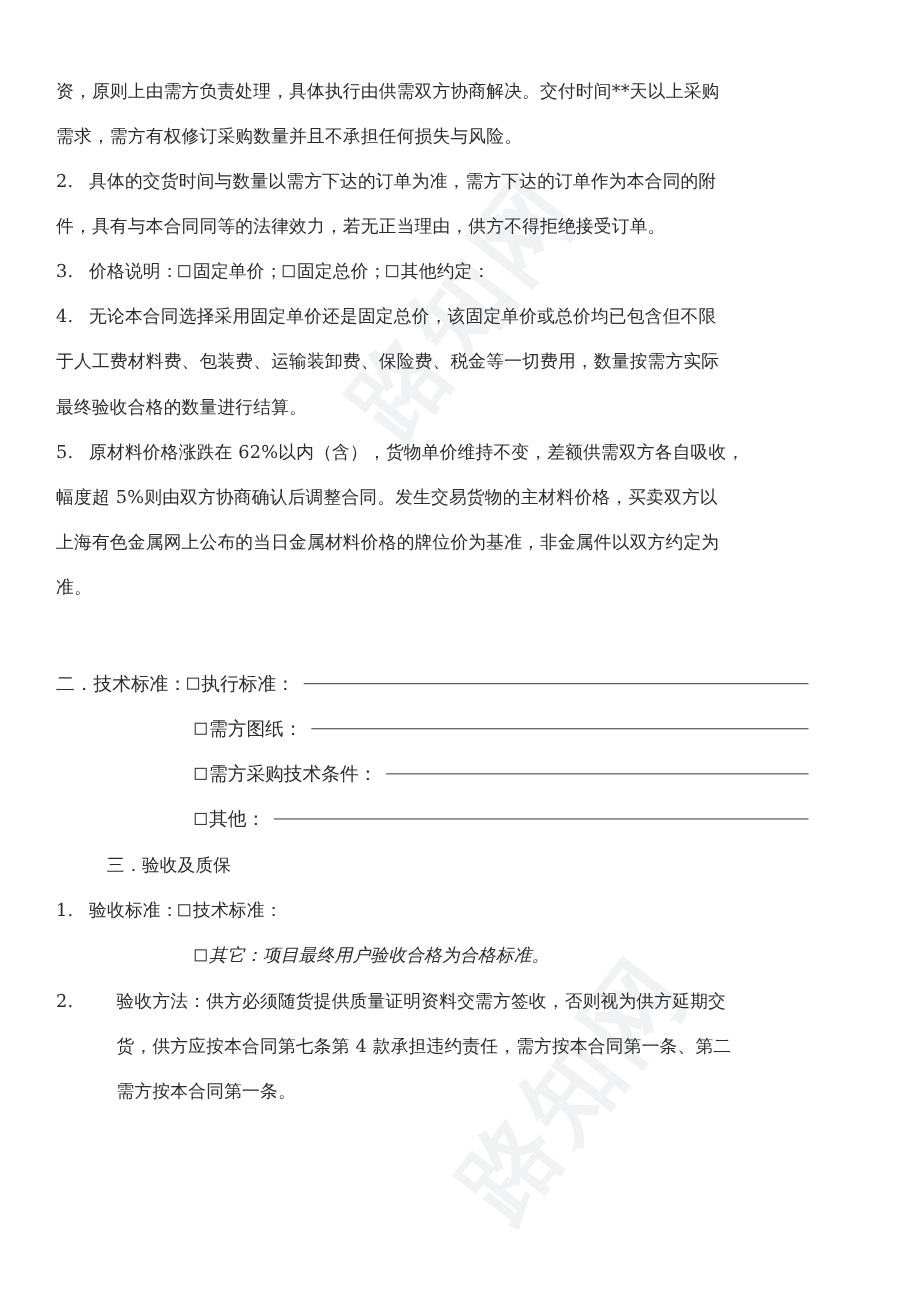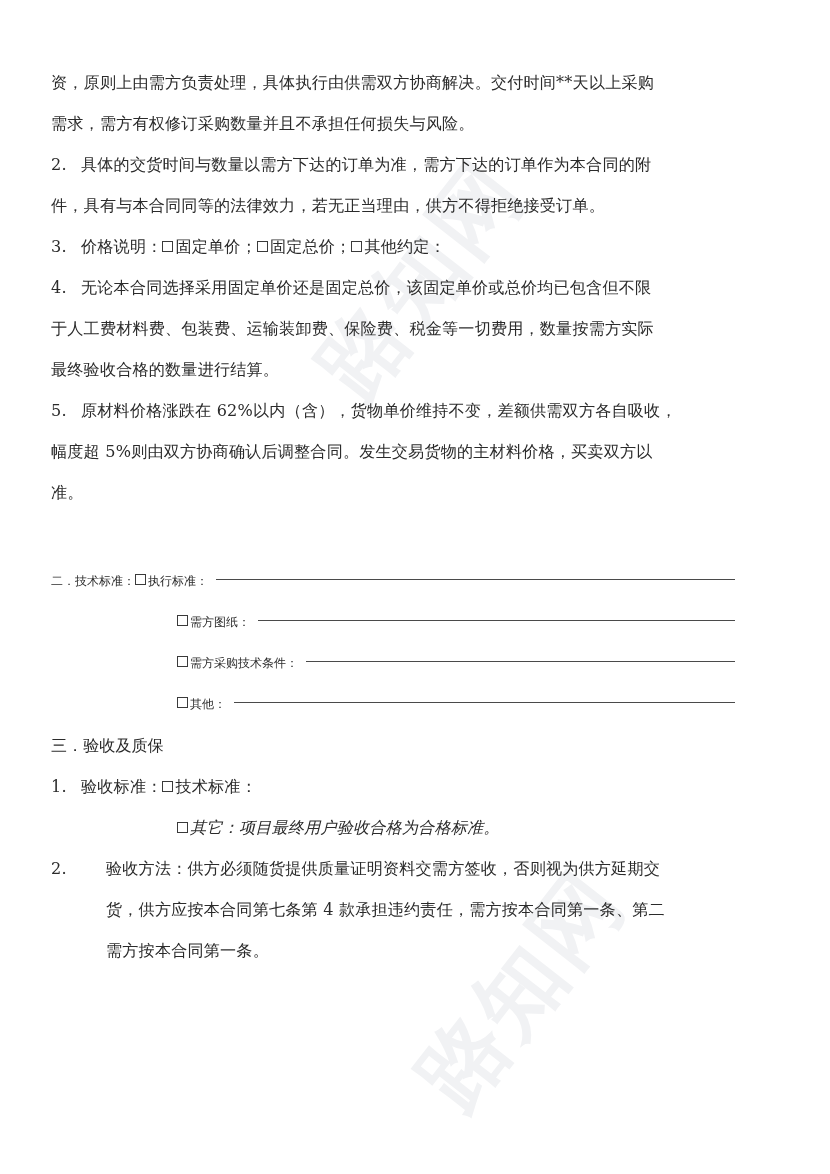--- a/index.html
+++ b/index.html
@@ -97,21 +97,21 @@
     border: 1.3px solid #3a3a3a;
     margin-right: 2px;
     vertical-align: 0px;
     box-sizing: border-box;
   }
 
   
   .form-row {
     display: flex;
     align-items: baseline;
-    font-size: 12px;
+    font-size: 17px;
     line-height: 41px;
     color: #2b2b2b;
     white-space: nowrap;
   }
   .form-row .lead {
     flex: 0 0 auto;
   }
   .form-row .blank {
     flex: 1 1 auto;
     border-bottom: 1.2px solid #4a4a4a;
@@ -119,20 +119,21 @@
     position: relative;
     top: -5px;
     height: 1px;
   }
   .indent-form { padding-left: 126px; }
 
   .sec-head {
     font-size: 16.1px;
     line-height: 41px;
     color: #2b2b2b;
+    margin-left: 46px;
   }
 
   .indent-sub { padding-left: 126px; font-style: italic; }
 </style>
 </head>
 <body>
 
 <div class="page">
 
   <div class="watermark wm-center">路知网</div>
@@ -159,20 +160,21 @@
       <span class="txt">无论本合同选择采用固定单价还是固定总价，该固定单价或总价均已包含但不限</span>
     </div>
     <div class="line cont">于人工费材料费、包装费、运输装卸费、保险费、税金等一切费用，数量按需方实际</div>
     <div class="line cont">最终验收合格的数量进行结算。</div>
 
     <div class="line li">
       <span class="num">5.</span>
       <span class="txt">原材料价格涨跌在 62%以内（含），货物单价维持不变，差额供需双方各自吸收，</span>
     </div>
     <div class="line cont">幅度超 5%则由双方协商确认后调整合同。发生交易货物的主材料价格，买卖双方以</div>
+    <div class="line cont">上海有色金属网上公布的当日金属材料价格的牌位价为基准，非金属件以双方约定为</div>
     <div class="line cont">准。</div>
 
     <div class="spacer-md"></div>
 
     <div class="form-row">
       <span class="lead">二．技术标准：</span>
       <span class="lead"><span class="cb"></span><span>执行标准：</span></span>
       <span class="blank"></span>
     </div>
 

